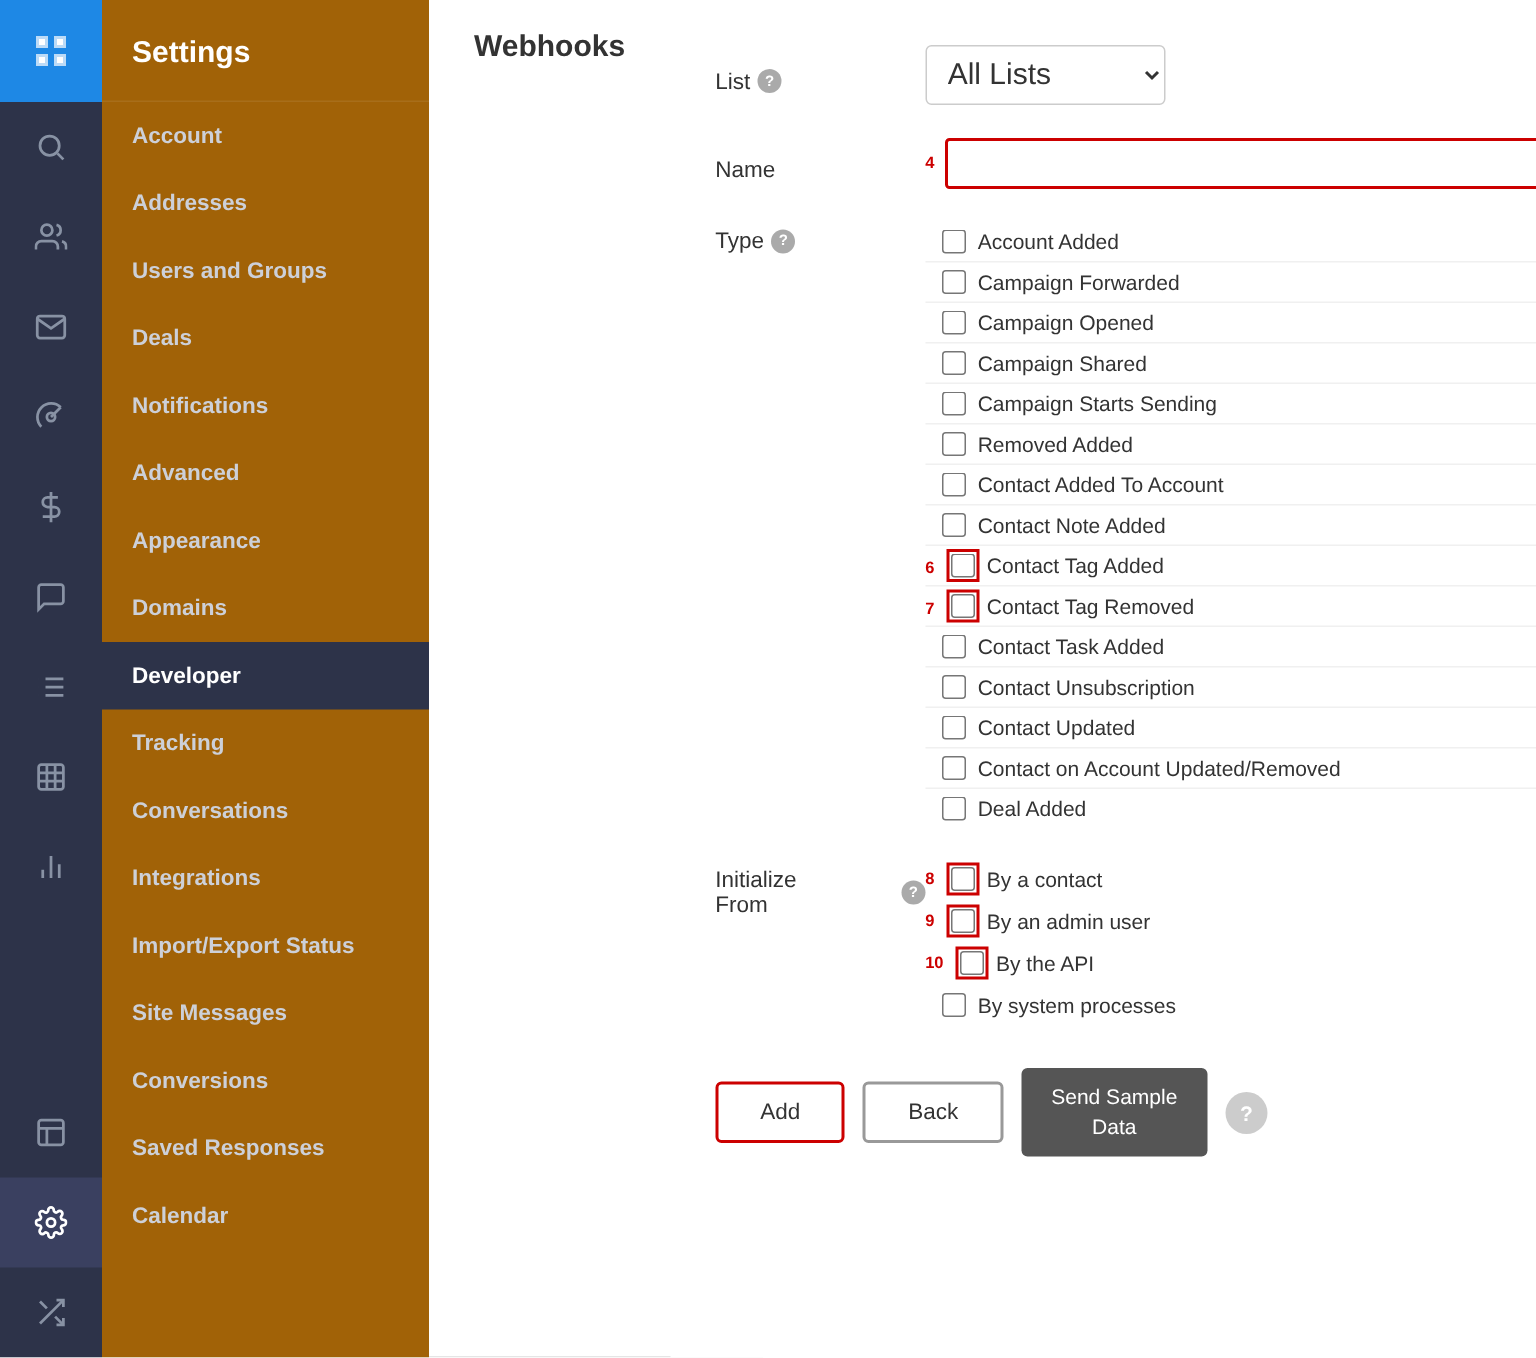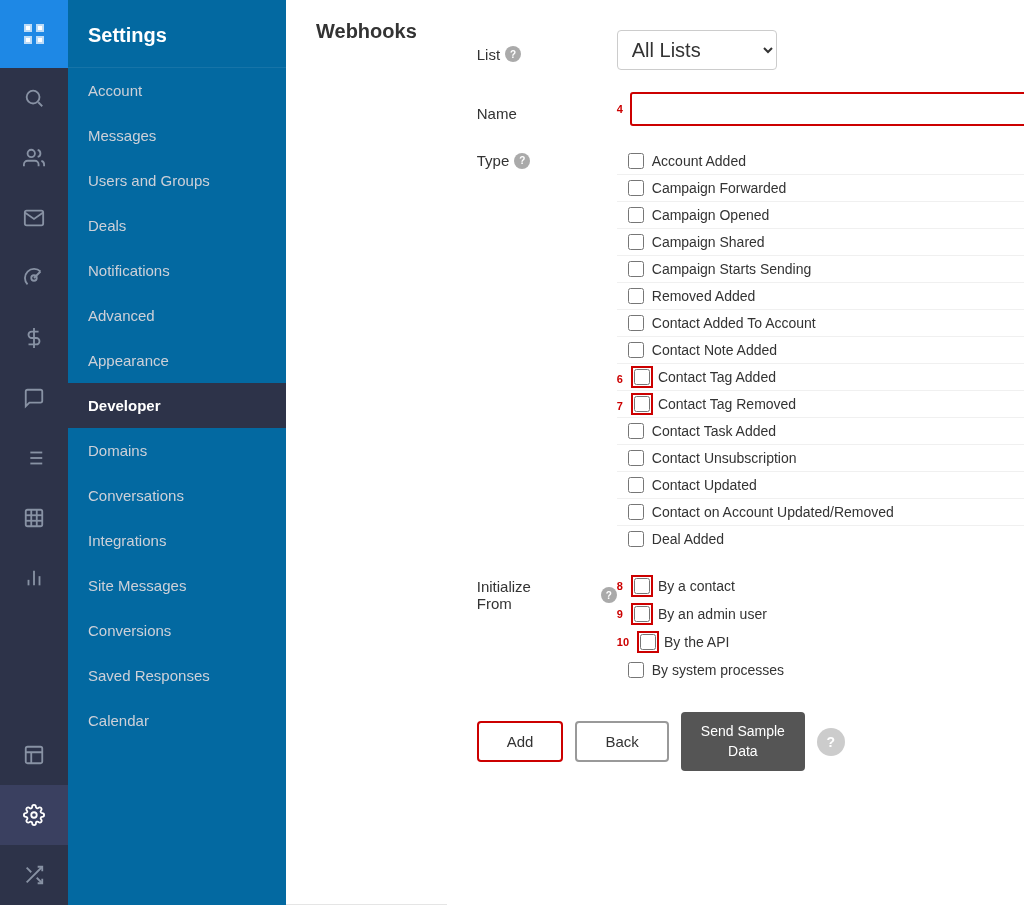--- a/index.html
+++ b/index.html
@@ -34,21 +34,21 @@
       color: #8892a4;
       cursor: pointer;
       transition: background 0.2s;
     }
     .icon-item.active { background: #3a4060; color: white; }
     .icon-item svg { width: 22px; height: 22px; }
 
     
     .sidebar {
       width: 218px;
-      background: #0369a1;
+      background: #a16207;
       color: #cdd0d8;
       display: flex;
       flex-direction: column;
       flex-shrink: 0;
       overflow-y: auto;
     }
     .sidebar-header {
       padding: 20px 20px 16px 20px;
       font-size: 20px;
       font-weight: 700;
@@ -57,20 +57,21 @@
       height: 68px;
       display: flex;
       align-items: center;
     }
     .sidebar-item {
       padding: 14px 20px;
       cursor: pointer;
       font-size: 15px;
       color: #cdd0d8;
       transition: background 0.2s;
+      font-weight: bold;
     }
     .sidebar-item.active {
       background: #2d3349;
       color: white;
       font-weight: 600;
     }
 
     
     .main {
       flex: 1;
@@ -374,30 +375,32 @@
           <line x1="15" y1="15" x2="21" y2="21"></line>
         <line x1="4" y1="4" x2="9" y2="9"></line>
       </svg>
     </div>
   </div>
 
   <div class="sidebar">
     <div class="sidebar-header">Settings</div>
     <div id="sidebar-items-container">
         <div class="sidebar-item">Account</div>
-        <div class="sidebar-item">Messages</div>
+        <div class="sidebar-item">Addresses</div>
         <div class="sidebar-item">Users and Groups</div>
         <div class="sidebar-item">Deals</div>
         <div class="sidebar-item">Notifications</div>
         <div class="sidebar-item">Advanced</div>
         <div class="sidebar-item">Appearance</div>
+        <div class="sidebar-item">Domains</div>
         <div class="sidebar-item active">Developer</div>
-        <div class="sidebar-item">Domains</div>
+        <div class="sidebar-item">Tracking</div>
         <div class="sidebar-item">Conversations</div>
         <div class="sidebar-item">Integrations</div>
+        <div class="sidebar-item">Import/Export Status</div>
         <div class="sidebar-item">Site Messages</div>
         <div class="sidebar-item">Conversions</div>
         <div class="sidebar-item">Saved Responses</div>
         <div class="sidebar-item">Calendar</div>
       </div>
   </div>
 
   <div class="main">
     <div class="main-header">
       <h1>Webhooks</h1>

